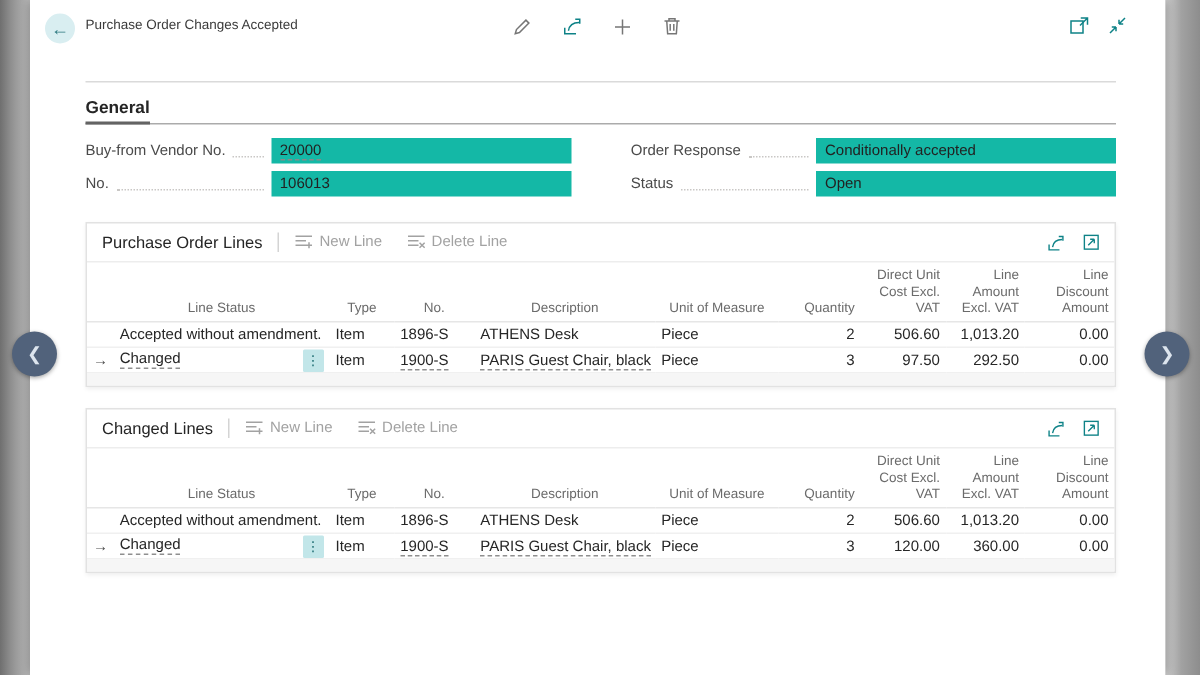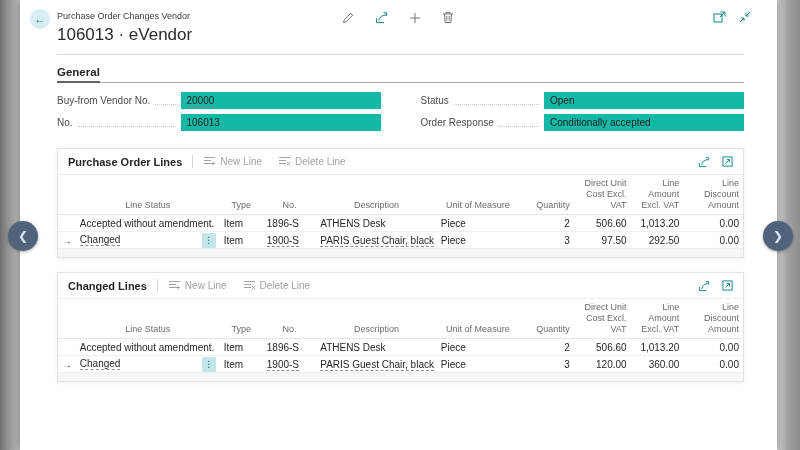--- a/index.html
+++ b/index.html
@@ -48,21 +48,21 @@
   .leader { flex:1; border-bottom:1px dotted #c9c7c5; height:9px; margin:0 5px; }
   .fbox { width:200px; height:17px; background:#14b8a6; font-size:10px; color:#222;
     line-height:17px; padding-left:6px; white-space:nowrap; overflow:hidden; }
   .link-u { border-bottom:1px dashed #8a8a8a; cursor:pointer; }
 
   
   .card { position:absolute; left:37px; right:33px; background:#fff;
     border:1px solid #e2e2e2; box-shadow:0 1px 3px rgba(0,0,0,.07); }
   .card.pol { top:148px; } .card.chl { top:272px; }
   .card-hd { height:26px; display:flex; align-items:center; padding:0 10px; border-bottom:1px solid #ededed; }
-  .card-title { font-size:11px; font-weight:bold; color:#252525; white-space:nowrap; }
+  .card-title { font-size:11px; font-weight:normal; color:#252525; white-space:nowrap; }
   .vdiv { width:1px; height:13px; background:#d4d4d4; margin:0 10px; }
   .act { display:flex; align-items:center; gap:4px; font-size:10px; color:#a2a2a2; margin-right:16px;
     white-space:nowrap; cursor:default; }
   .act .ico { color:#a2a2a2; }
   .hd-spacer { flex:1; }
   .card-hd .teal { margin-left:12px; }
 
   table { width:100%; border-collapse:collapse; table-layout:fixed; }
   th { font-size:9px; font-weight:400; color:#6b6b6b; padding:3px 4px 4px; vertical-align:bottom;
     line-height:1.2; border-bottom:1px solid #e6e6e6; text-align:center; }
@@ -87,22 +87,21 @@
 
 <div class="stage">
   <div class="edge-left"></div>
   <div class="edge-right"></div>
 
   <div class="page">
 
     <div class="back-circle">
       <span>←</span>
     </div>
-    <div class="caption">Purchase Order Changes Vendor</div>
-    <div class="page-title">106013 · eVendor</div>
+    <div class="caption">Purchase Order Changes Accepted</div>
 
     <div class="hdr-actions">
       <span class="ico gray">
         <svg width="12" height="12" viewBox="0 0 12 12">
             <path d="M1.5 10.5l.8-2.8 6.3-6.3 2 2-6.3 6.3z M8.6 1.4l2 2" fill="none" stroke="currentColor" stroke-width="1"></path>
           </svg>
       </span>
       <span class="ico teal">
         <svg width="13" height="13" viewBox="0 0 13 13">
             <path d="M1.5 7.5v4h7.5" fill="none" stroke="currentColor" stroke-width="1"></path>
@@ -147,28 +146,28 @@
             <span class="fbox"><span class="link-u">20000</span></span>
           </div>
           <div class="frow">
             <span class="flabel">No.</span>
             <span class="leader"></span>
             <span class="fbox"><span>106013</span></span>
           </div>
         </div>
         <div class="fcol">
           <div class="frow">
+            <span class="flabel">Order Response</span>
+            <span class="leader"></span>
+            <span class="fbox"><span>Conditionally accepted</span></span>
+          </div>
+          <div class="frow">
             <span class="flabel">Status</span>
             <span class="leader"></span>
             <span class="fbox"><span>Open</span></span>
-          </div>
-          <div class="frow">
-            <span class="flabel">Order Response</span>
-            <span class="leader"></span>
-            <span class="fbox"><span>Conditionally accepted</span></span>
           </div>
         </div>
       </div>
     </div>
 
     <div class="card pol">
       <div class="card-hd">
         <span class="card-title">Purchase Order Lines</span>
         <span class="vdiv"></span>
         <span class="act">

